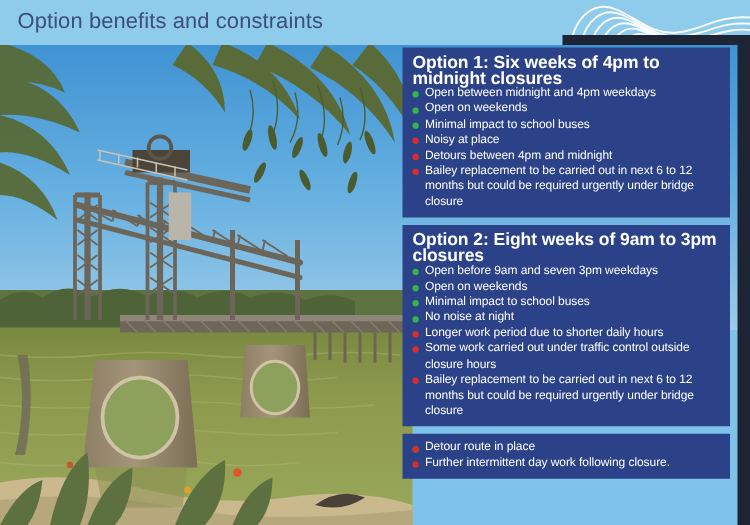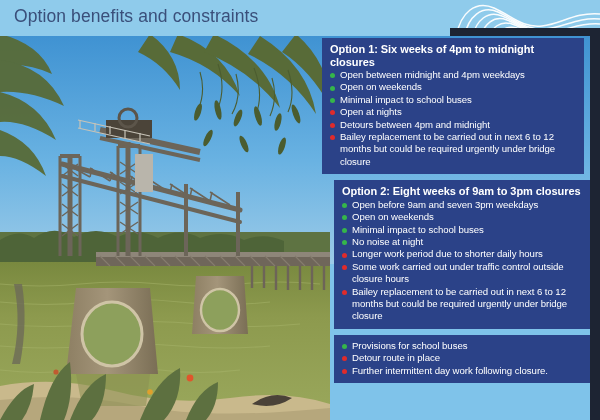--- a/index.html
+++ b/index.html
@@ -71,24 +71,24 @@
     width: 262px;
     z-index: 20;
   }
   .panel {
     background: #2b4288;
     color: #ffffff;
     padding: 5px 8px 6px 7px;
     box-sizing: border-box;
     width: 262px;
   }
-  .panel + .panel { margin-top: 6px; margin-left: 12px; }
+  .panel + .panel { margin-top: 6px; }
 
   .panel-title {
-    font-size: 11px;
+    font-size: 14px;
     font-weight: bold;
     line-height: 12.5px;
     margin: 0 0 1px 1px;
     letter-spacing: -0.05px;
   }
   .bullets { margin: 0; padding: 0; list-style: none; }
   .bullet {
     position: relative;
     padding-left: 11px;
     font-size: 9.6px;
@@ -296,41 +296,41 @@
   <div class="right-edge"></div>
 
   <div class="panels">
 
     <div class="panel">
       <div class="panel-title">Option 1: Six weeks of 4pm to midnight closures</div>
       <ul class="bullets">
         <li class="bullet"><span class="dot pos"></span><span>Open between midnight and 4pm weekdays</span></li>
         <li class="bullet"><span class="dot pos"></span><span>Open on weekends</span></li>
         <li class="bullet"><span class="dot pos"></span><span>Minimal impact to school buses</span></li>
-        <li class="bullet"><span class="dot neg"></span><span>Open at nights</span></li>
+        <li class="bullet"><span class="dot neg"></span><span>Noisy at place</span></li>
         <li class="bullet"><span class="dot neg"></span><span>Detours between 4pm and midnight</span></li>
         <li class="bullet"><span class="dot neg"></span><span>Bailey replacement to be carried out in next 6 to 12 months but could be required urgently under bridge closure</span></li>
       </ul>
     </div>
 
     <div class="panel">
       <div class="panel-title">Option 2: Eight weeks of 9am to 3pm closures</div>
       <ul class="bullets">
         <li class="bullet"><span class="dot pos"></span><span>Open before 9am and seven 3pm weekdays</span></li>
         <li class="bullet"><span class="dot pos"></span><span>Open on weekends</span></li>
         <li class="bullet"><span class="dot pos"></span><span>Minimal impact to school buses</span></li>
         <li class="bullet"><span class="dot pos"></span><span>No noise at night</span></li>
         <li class="bullet"><span class="dot neg"></span><span>Longer work period due to shorter daily hours</span></li>
         <li class="bullet"><span class="dot neg"></span><span>Some work carried out under traffic control outside closure hours</span></li>
         <li class="bullet"><span class="dot neg"></span><span>Bailey replacement to be carried out in next 6 to 12 months but could be required urgently under bridge closure</span></li>
       </ul>
     </div>
 
     <div class="panel">
       <ul class="bullets">
-        <li class="bullet"><span class="dot pos"></span><span>Provisions for school buses</span></li>
+        <li class="bullet"><span class="dot pos"></span></li>
         <li class="bullet"><span class="dot neg"></span><span>Detour route in place</span></li>
         <li class="bullet"><span class="dot neg"></span><span>Further intermittent day work following closure.</span></li>
       </ul>
     </div>
 
   </div>
 </div>
 
 </body></html>

